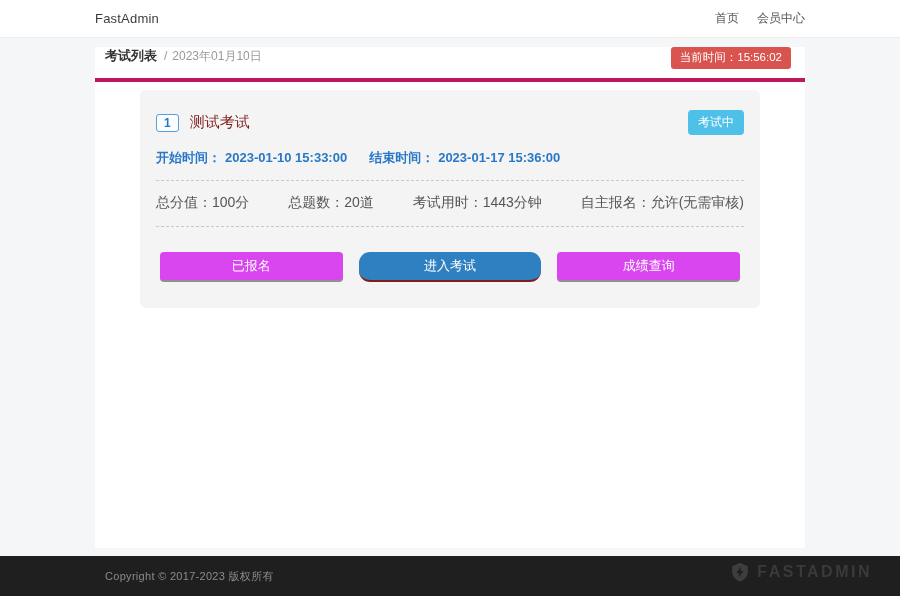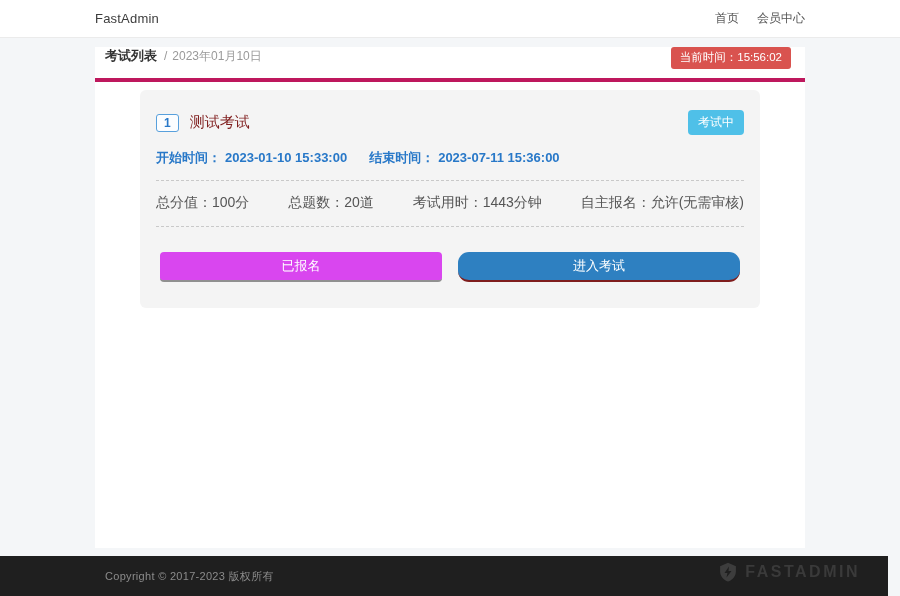--- a/index.html
+++ b/index.html
@@ -60,21 +60,21 @@
   .btn-row { display:flex; gap:16px; margin-top:25px; padding:0 4px; }
   .btn {
     flex:1; height:30px; border:none; border-radius:4px; color:#fff; font-size:13px;
     font-family:inherit; cursor:pointer; line-height:28px; text-align:center;
   }
   .btn-muted  { background:#d946ef; border-bottom:2px solid #909090; }
   .btn-primary{ background:#2e80c1; border-bottom:2px solid #7f1d1d;border-radius:11px; }
 
   
   .footer {
-    position:absolute; left:0; right:12px; bottom:0; height:40px; background:#1f1f1f;
+    position:absolute; left:0; right:0; bottom:0; height:40px; background:#1f1f1f;
     display:flex; align-items:center; justify-content:space-between;
     padding:0 28px 0 105px;
   }
   .copyright { font-size:11px; color:#8b8b8b; letter-spacing:.3px; }
   .footer-logo { display:flex; align-items:center; gap:7px; margin-top:-8px; }
   .footer-logo-text { font-size:16px; font-weight:bold; color:#3a3a3a; letter-spacing:2.5px; }
   .logo-icon { display:inline-flex; }
 </style>
 </head>
 <body>
@@ -109,21 +109,21 @@
           <span class="exam-title">测试考试</span>
         </div>
         <span class="status-badge">考试中</span>
       </div>
 
       <div class="time-row">
         <span class="time-item">
           <span class="t-label">开始时间：</span><span>2023-01-10 15:33:00</span>
         </span>
         <span class="time-item">
-          <span class="t-label">结束时间：</span><span>2023-07-11 15:36:00</span>
+          <span class="t-label">结束时间：</span><span>2023-01-17 15:36:00</span>
         </span>
       </div>
 
       <div class="dash"></div>
 
       <div class="stats-row">
         <span class="stat">
           <span>总分值：</span><span>100分</span>
         </span>
         <span class="stat">
@@ -135,20 +135,21 @@
         <span class="stat">
           <span>自主报名：</span><span>允许(无需审核)</span>
         </span>
       </div>
 
       <div class="dash"></div>
 
       <div class="btn-row">
         <button class="btn btn-muted">已报名</button>
         <button class="btn btn-primary">进入考试</button>
+        <button class="btn btn-muted">成绩查询</button>
       </div>
 
     </div>
   </div>
 </div>
 
 <div class="footer">
   <span class="copyright">Copyright © 2017-2023 版权所有</span>
   <div class="footer-logo">
     <span class="logo-icon">

